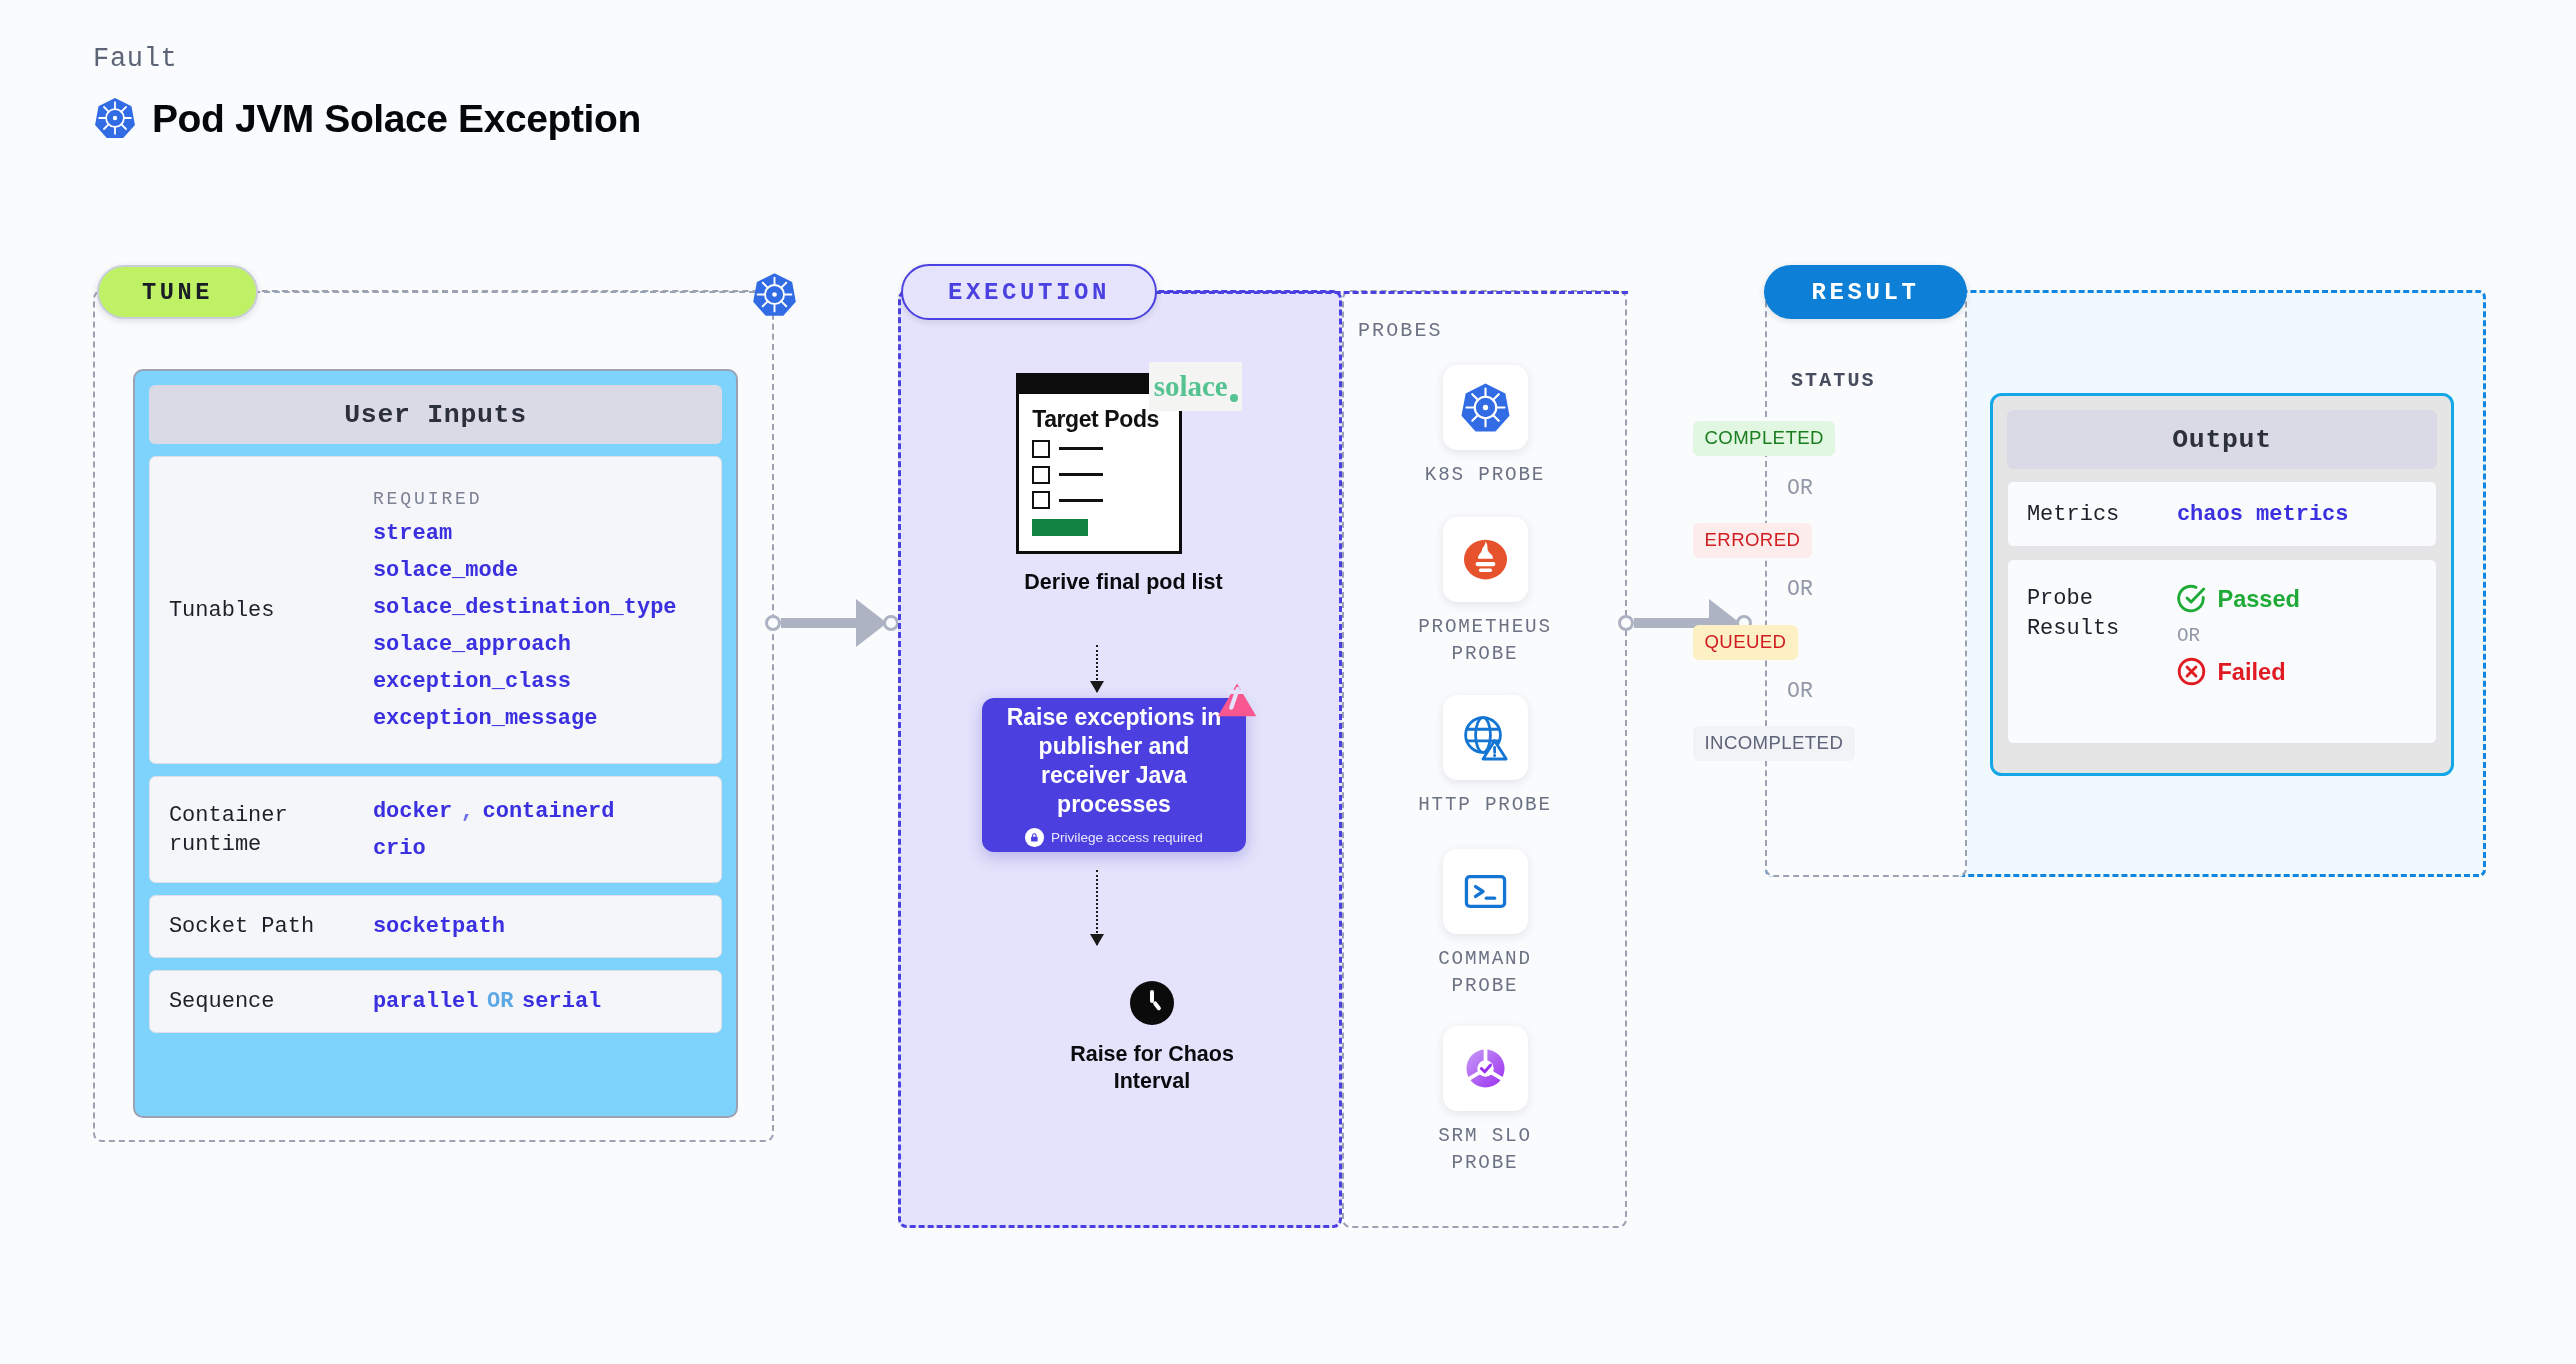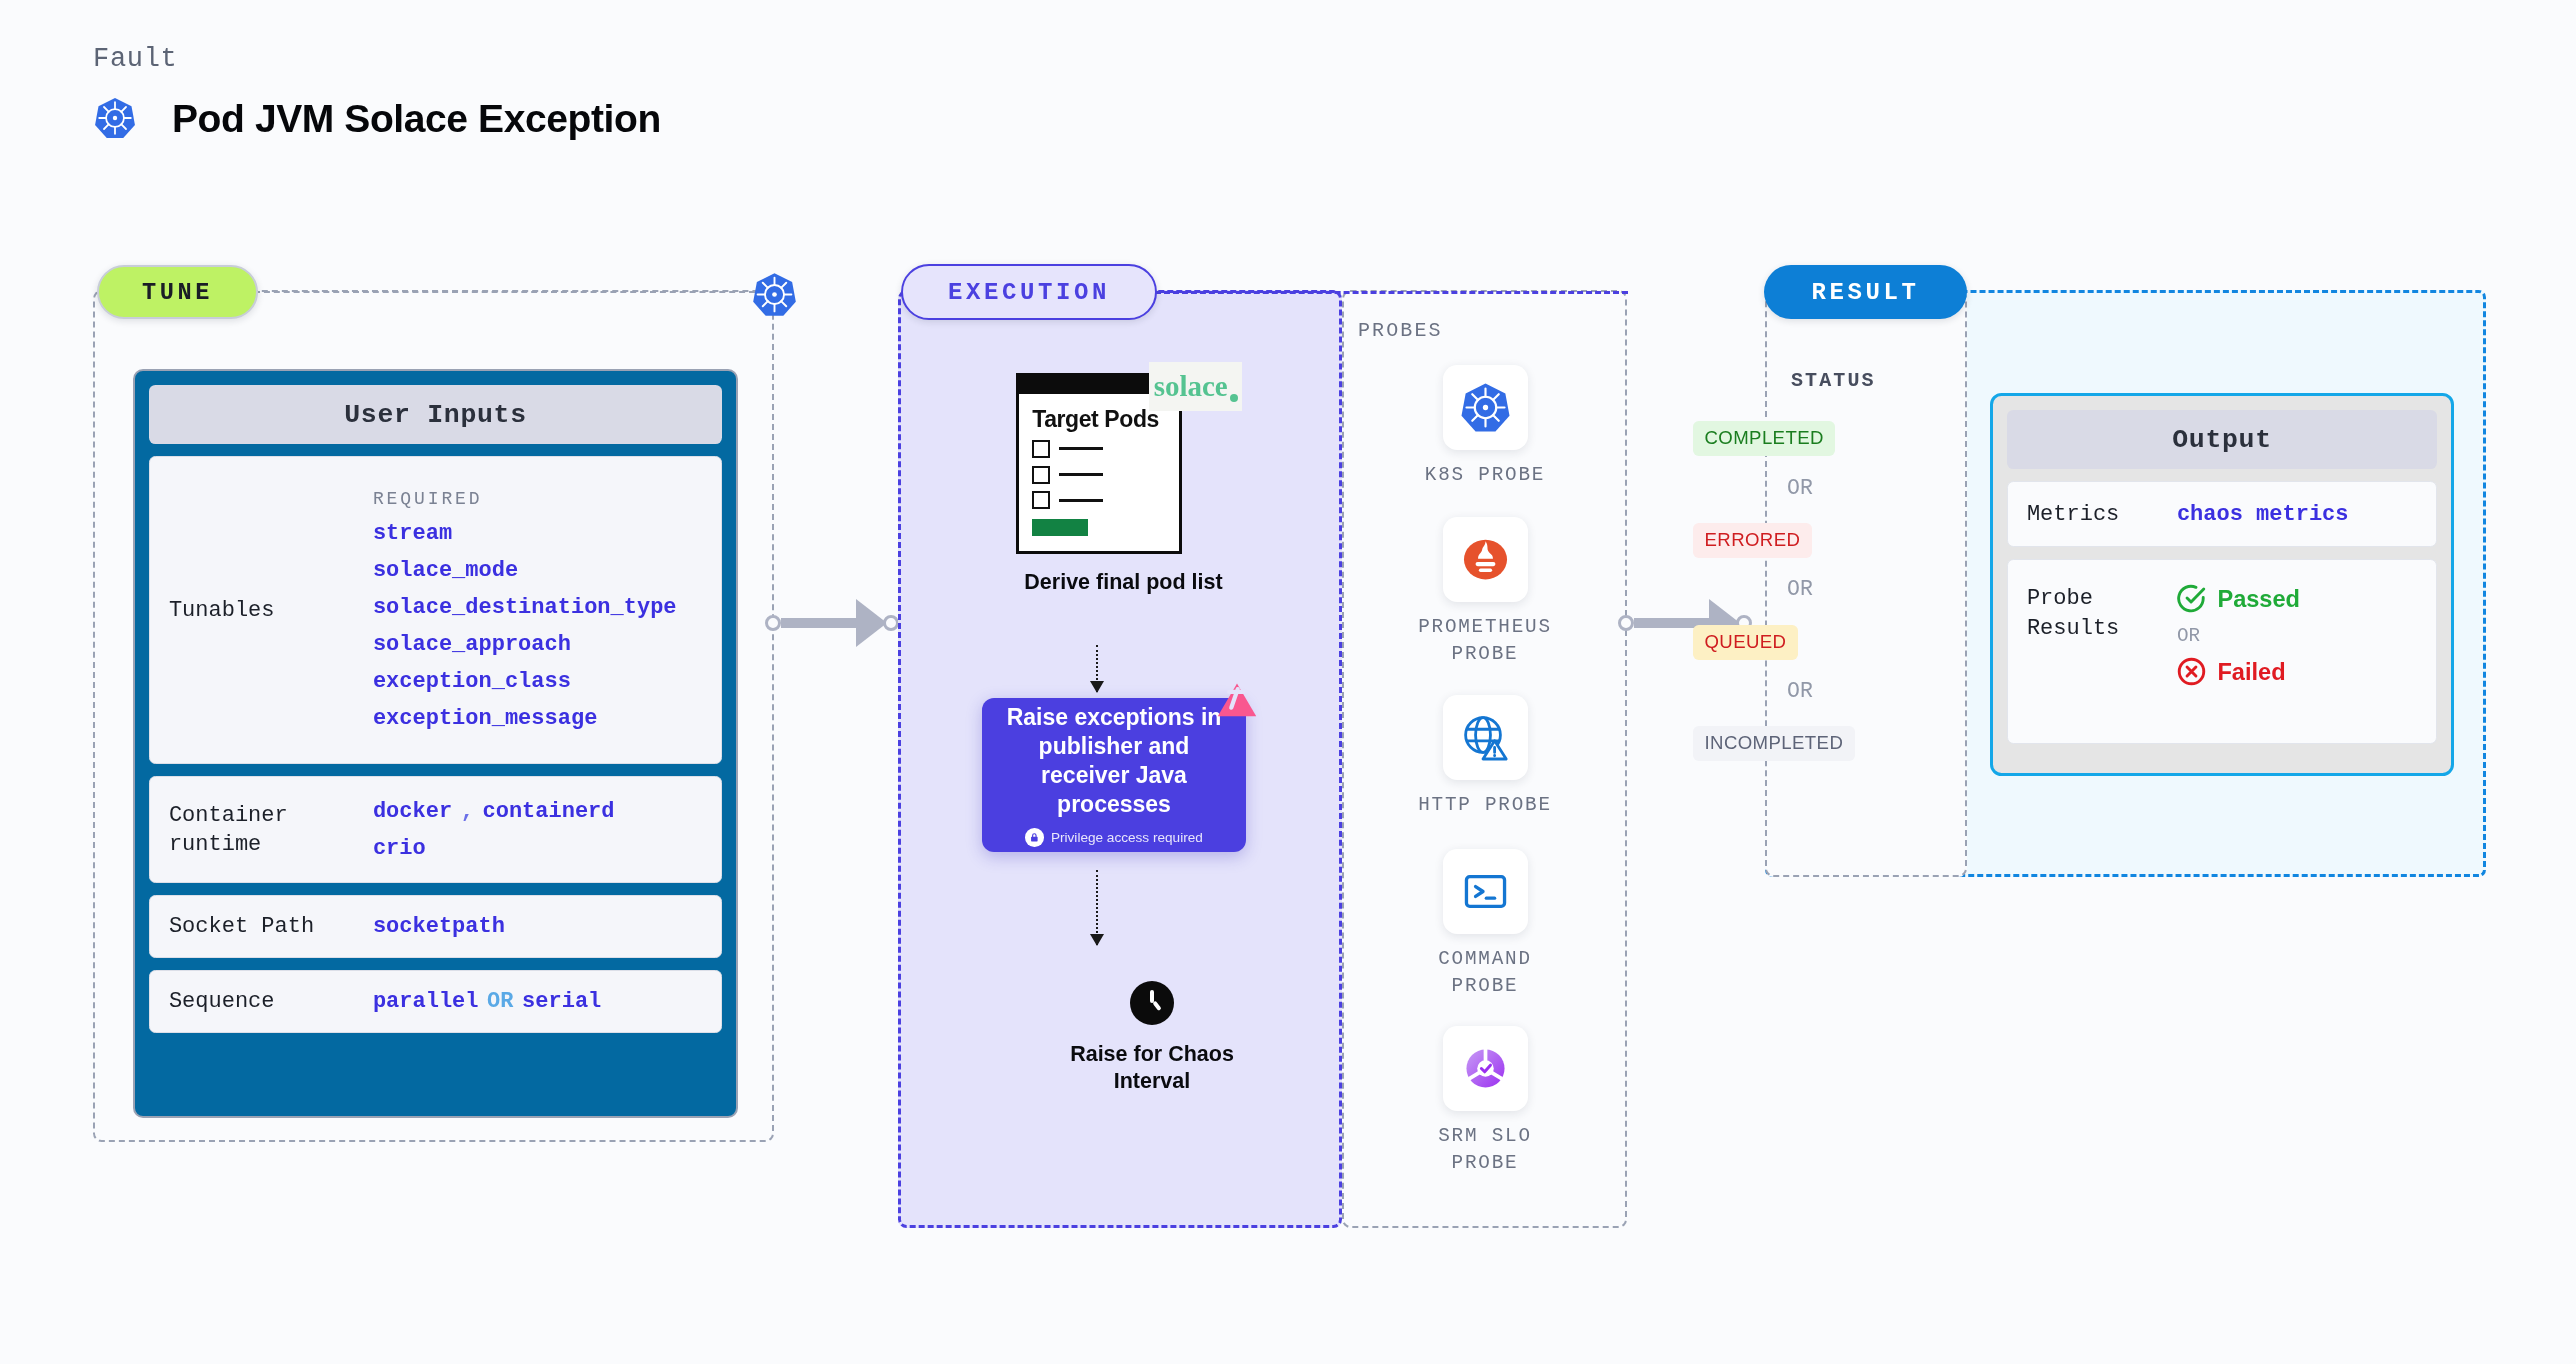--- a/index.html
+++ b/index.html
@@ -9,21 +9,21 @@
     font-family: "Liberation Sans", sans-serif;
     overflow: hidden;
   }
 
   
   #header { position: absolute; left: 93px; top: 44px; }
   #fault-label {
     font-family: "Liberation Mono", monospace;
     font-size: 27px; color: #5c6475; letter-spacing: 0.7px;
   }
-  #title-row { display: flex; align-items: center; gap: 35px; margin-top: 21.5px; justify-content: center; }
+  #title-row { display: flex; align-items: center; gap: 15px; margin-top: 21.5px; justify-content: center; }
   #page-title { font-size: 39px; font-weight: 700; color: #06070a; letter-spacing: -0.4px; }
 
   
   #board { position: absolute; inset: 0; }
 
   
   .stage { position: absolute; border-radius: 8.6px; }
   .stage-label {
     position: absolute; z-index: 6;
     display: flex; align-items: center; justify-content: center;
@@ -46,21 +46,21 @@
   }
   #tune-k8s { position: absolute; left: 751px; top: 271px; width: 47px; height: 47px; z-index: 7; }
   #tune-dash-top {
     position: absolute; left: 254px; top: 291px; width: 501px; height: 0;
     border-top: 2.9px dashed #9aa2b4; z-index: 3;
   }
 
   
   #user-inputs-card {
     position: absolute; left: 133px; top: 369px; width: 605px; height: 749px;
-    background: #0369a1; border: 2.1px solid #9aa2b4; border-radius: 10px; padding: 14.3px;
+    background: #7dd3fc; border: 2.1px solid #9aa2b4; border-radius: 10px; padding: 14.3px;
   }
   .card-title {
     background: #d9dae6; border-radius: 6.4px; height: 59px;
     display: flex; align-items: center; justify-content: center;
     font-family: "Liberation Mono", monospace; font-size: 26.5px;
     font-weight: 700; color: #2b303c; letter-spacing: 0.7px;
   }
   .row-box {
     margin-top: 12px; border: 1.4px solid #dcdfe8; border-radius: 6.4px;
     background: #f5f6fa; display: flex; align-items: center; padding: 15.8px 18.6px;

